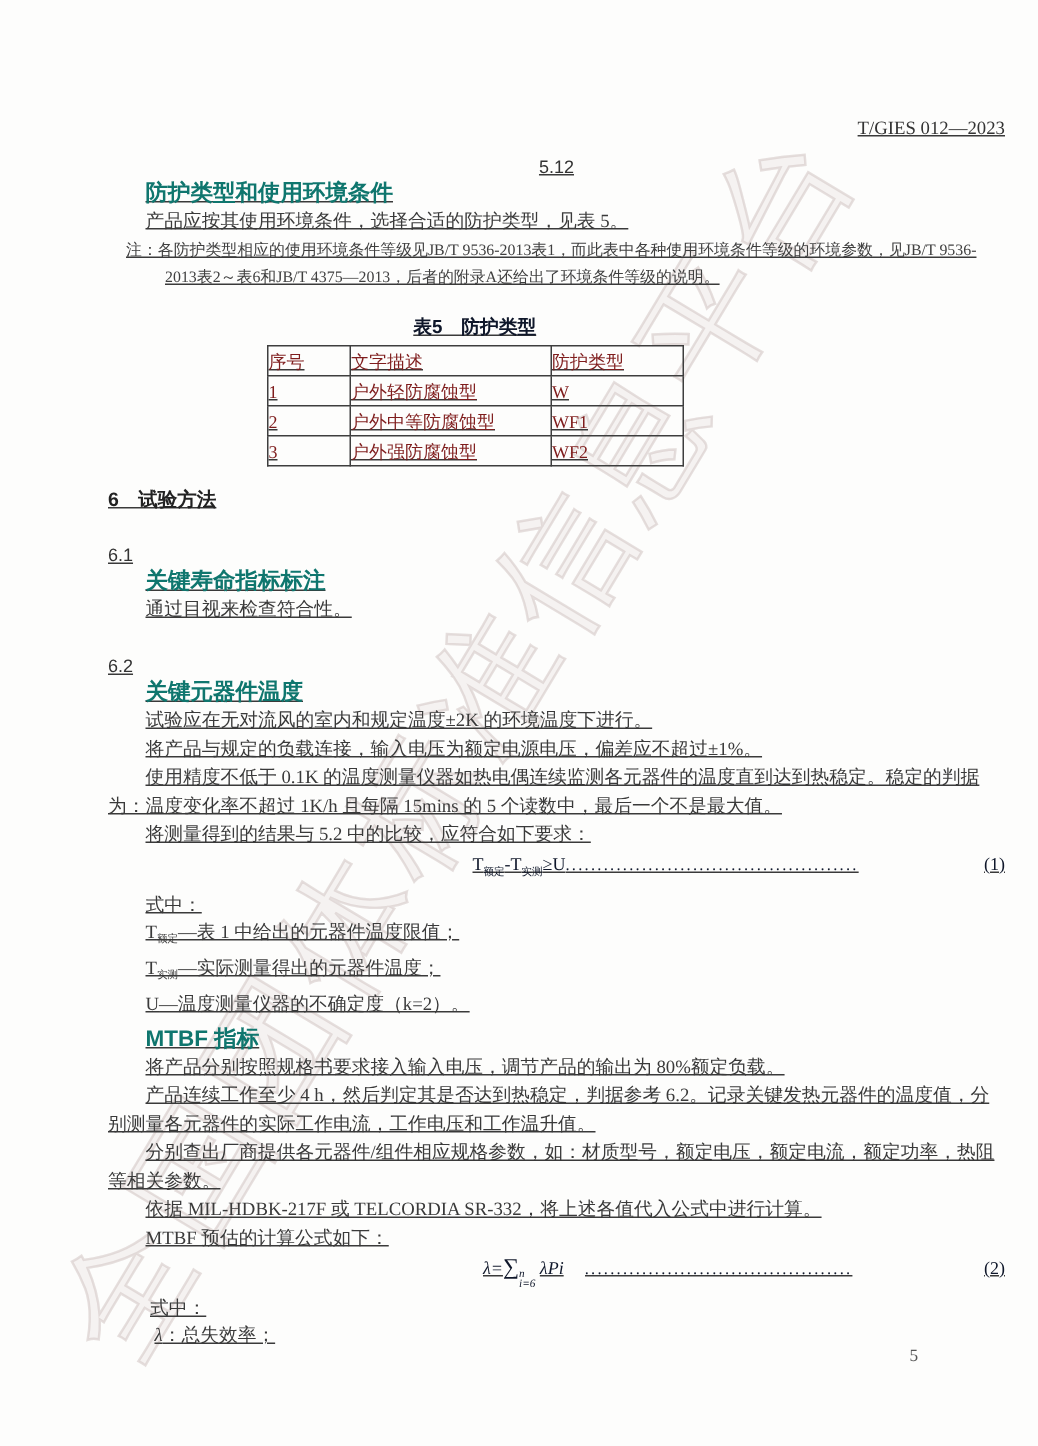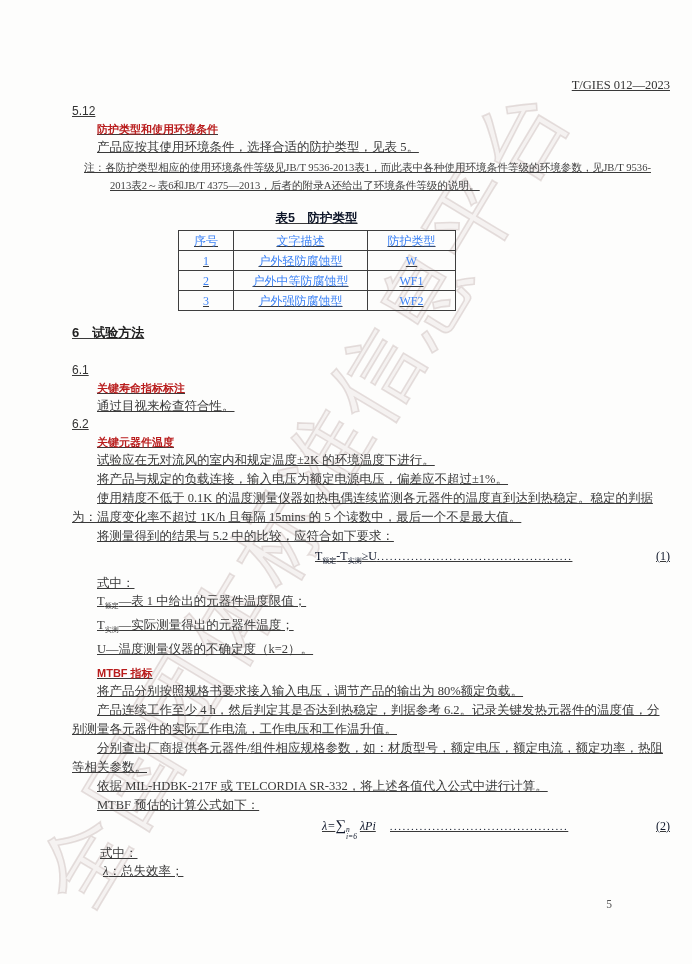--- a/index.html
+++ b/index.html
@@ -24,32 +24,32 @@
     font-size:88px; letter-spacing:6px;
     font-family:"Liberation Sans","DejaVu Sans",sans-serif;
     color:rgba(231,224,223,0.38);
     -webkit-text-stroke:1.6px rgba(209,196,195,0.55);
     pointer-events:none;
   }
 
   .header-row { margin-top:78px; text-align:right; line-height:14px; font-size:12.5px; color:#333; }
 
   .clause-num { margin-left:0; line-height:17px; font-family:"Liberation Sans","DejaVu Sans",sans-serif; font-size:12px; color:#333; }
-  .clause-title { margin-left:25px; line-height:18px; font-family:"Liberation Sans","DejaVu Sans",sans-serif; font-weight:bold; font-size:11px; color:#b91c1c; }
+  .clause-title { margin-left:25px; line-height:18px; font-family:"Liberation Sans","DejaVu Sans",sans-serif; font-weight:bold; font-size:15px; color:#0f766e; }
   .para { text-indent:2em; line-height:19px; }
   .note { margin-left:38px; margin-top:2px; padding:0; text-indent:-26px; font-size:10.6px; line-height:18px; color:#3f3f3f; }
 
   .table-block { width:277px; margin-left:106px; margin-top:15px; }
   .table-caption { text-align:center; line-height:16px; font-family:"Liberation Sans","DejaVu Sans",sans-serif; font-weight:bold; font-size:12.5px; color:#0f172a; margin-bottom:4px; }
   table { border-collapse:collapse; width:277px; table-layout:fixed; }
-  th,td { border:1px solid #3e3e3e; text-align:center; font-weight:normal; font-size:12px; height:20px; line-height:18px; padding:0; color:#3b82f6; }
+  th,td { border:1px solid #3e3e3e; text-align:left; font-weight:normal; font-size:12px; height:20px; line-height:18px; padding:0; color:#7f1d1d; }
   col.c1 { width:55px; } col.c2 { width:134px; } col.c3 { width:88px; }
 
   .sec6-title { margin-top:13px; line-height:17px; font-family:"Liberation Sans","DejaVu Sans",sans-serif; font-weight:bold; font-size:13px; color:#222; }
-  .mt21 { margin-top:21px; } .mt8 { margin-top:0; } .mt6 { margin-top:6px; } .mt11 { margin-top:11px; }
+  .mt21 { margin-top:21px; } .mt8 { margin-top:20px; } .mt6 { margin-top:6px; } .mt11 { margin-top:11px;text-align:center; }
 
   .formula-row { display:flex; align-items:baseline; margin-left:243px; margin-top:2px; line-height:16px; font-size:12px; color:#0f172a;justify-content:space-between; }
   .formula-row.f2 { margin-left:250px; }
   .fsub { font-size:7px; vertical-align:-3px; }
   .leaders { flex:1 1 auto; overflow:hidden; white-space:nowrap; letter-spacing:1.5px; font-size:11px; }
   .f2 .leaders { margin-left:14px; }
   .eq-num { margin-left:4px; white-space:nowrap; }
   .it { font-style:italic; }
   .sigma { font-size:15px; }
   .sum-limits { display:inline-flex; flex-direction:column; font-size:7.5px; line-height:7px; vertical-align:-2px; font-style:italic; margin-right:3px; }

